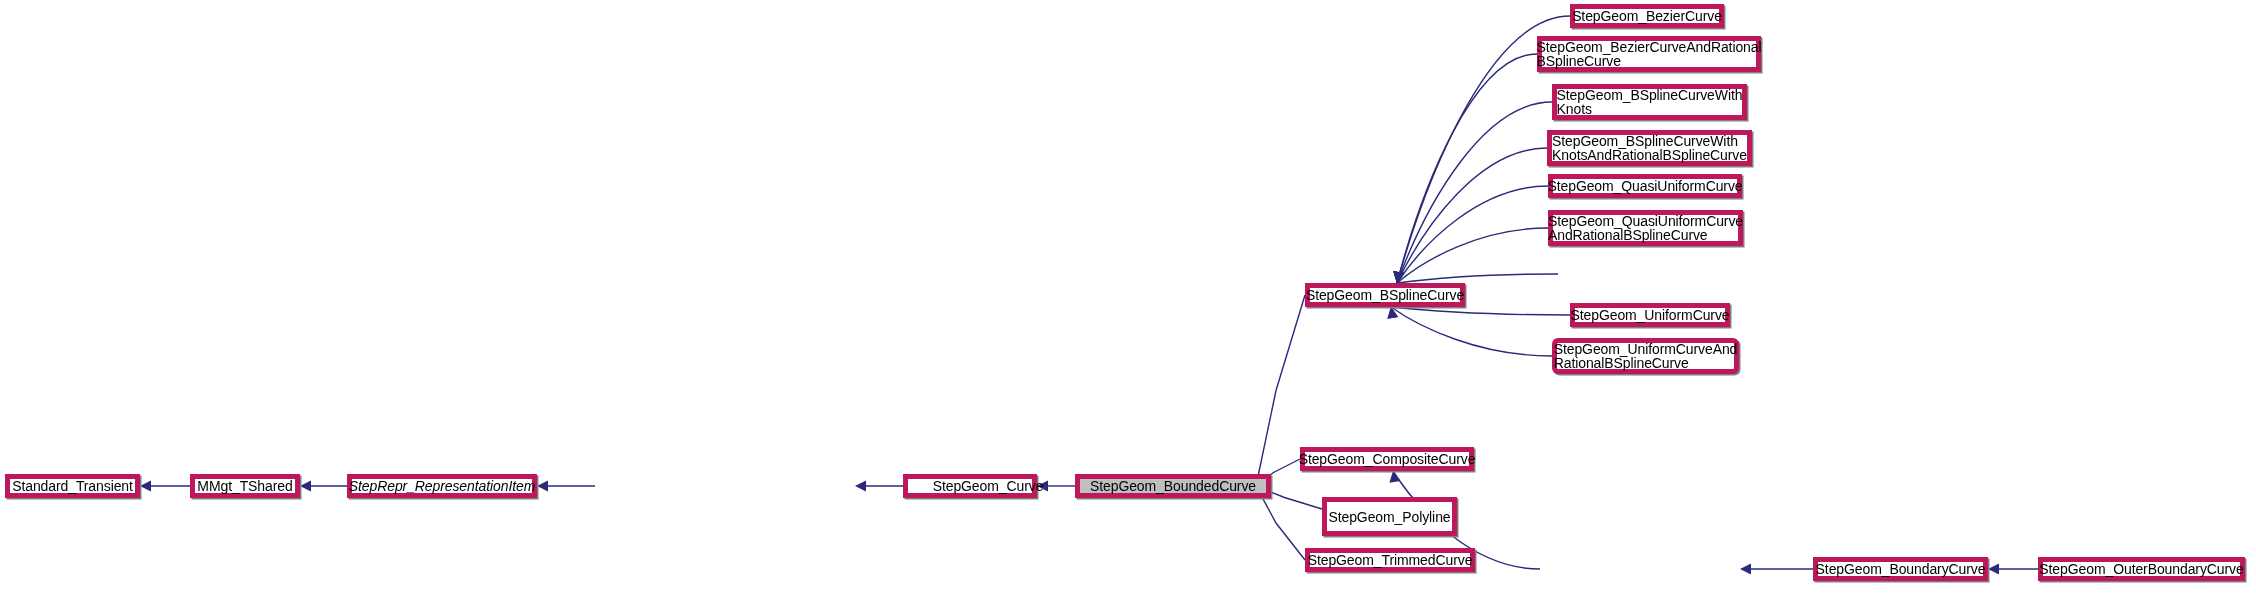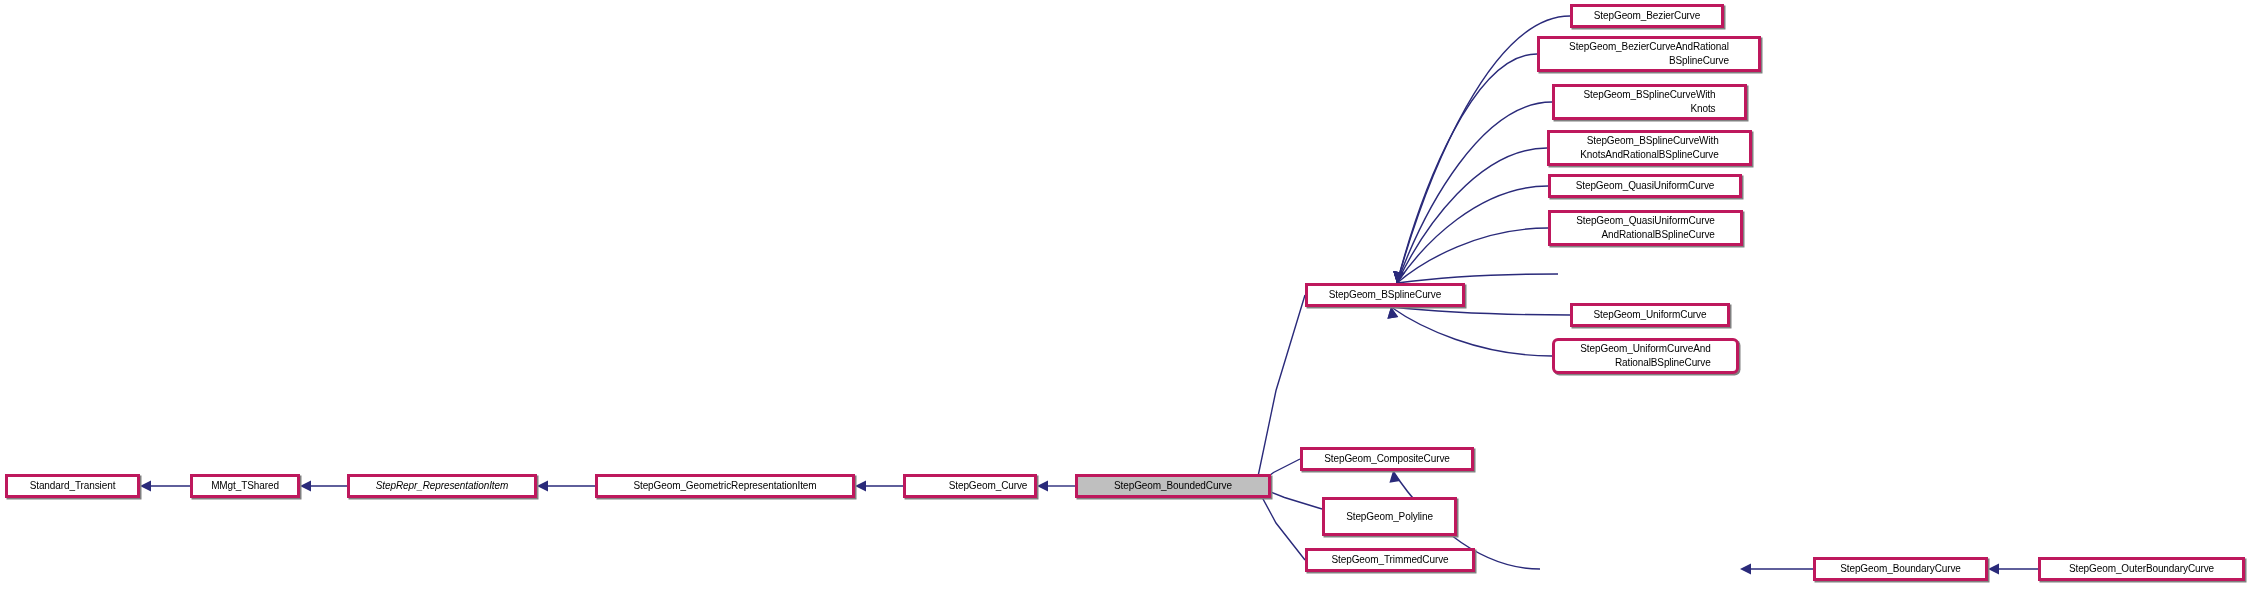--- a/index.html
+++ b/index.html
@@ -20,28 +20,28 @@
     left: 0;
     top: 0;
     width: 2256px;
     height: 599px;
     pointer-events: none;
   }
   .node {
     position: absolute;
     box-sizing: border-box;
     background: #ffffff;
-    border: 3px solid #be185d;
+    border: 5px solid #be185d;
     box-shadow: 1.5px 1.5px 0 0 #808080;
     display: flex;
     align-items: center;
     justify-content: center;
-    text-align: right;
+    text-align: left;
     color: #000000;
-    font-size: 10px;
+    font-size: 14px;
     line-height: 14px;
     letter-spacing: -0.1px;
     white-space: pre-line;
     z-index: 5;
   }
   .node.current {
     background: #bfbfbf;
   }
 </style>
 </head>
@@ -88,21 +88,20 @@
       <path d="M 1540 569 C 1473.85 569, 1419.46 512.16, 1393 471" fill="none" stroke="#2a2a7a" stroke-width="1.4"></path>
       <polygon points="1393,471 1400.2335554414358,480.9461387319741 1389.383222279282,482.75452759233303" fill="#2a2a7a"></polygon>
       <path d="M 1813 569 L 1750 569" fill="none" stroke="#2a2a7a" stroke-width="1.4"></path>
       <polygon points="1740,569 1751,563.5 1751,574.5" fill="#2a2a7a"></polygon>
       <path d="M 2038 569 L 1998 569" fill="none" stroke="#2a2a7a" stroke-width="1.4"></path>
       <polygon points="1988,569 1999,563.5 1999,574.5" fill="#2a2a7a"></polygon>
     </svg>
 <div class="node" style="left: 5px; top: 474px; width: 135px; height: 24px;"><span>Standard_Transient</span></div>
     <div class="node" style="left: 190px; top: 474px; width: 110px; height: 24px;"><span>MMgt_TShared</span></div>
     <div class="node" style="left: 347px; top: 474px; width: 190px; height: 24px; font-style: italic;"><span>StepRepr_RepresentationItem</span></div>
-    <div class="node" style="left: 595px; top: 474px; width: 260px; height: 24px;"><span>StepGeom_GeometricRepresentationItem</span></div>
     <div class="node" style="left: 903px; top: 474px; width: 134px; height: 24px; padding-left: 36px;"><span>StepGeom_Curve</span></div>
     <div class="node current" style="left: 1075px; top: 474px; width: 196px; height: 24px;"><span>StepGeom_BoundedCurve</span></div>
     <div class="node" style="left: 1305px; top: 283px; width: 160px; height: 24px;"><span>StepGeom_BSplineCurve</span></div>
     <div class="node" style="left: 1300px; top: 447px; width: 174px; height: 24px;"><span>StepGeom_CompositeCurve</span></div>
     <div class="node" style="left: 1322px; top: 497px; width: 135px; height: 39px;"><span>StepGeom_Polyline</span></div>
     <div class="node" style="left: 1305px; top: 548px; width: 170px; height: 24px;"><span>StepGeom_TrimmedCurve</span></div>
     <div class="node" style="left: 1570px; top: 4px; width: 154px; height: 24px;"><span>StepGeom_BezierCurve</span></div>
     <div class="node" style="left: 1537px; top: 36px; width: 224px; height: 36px;"><span>StepGeom_BezierCurveAndRational
 BSplineCurve</span></div>
     <div class="node" style="left: 1552px; top: 84px; width: 195px; height: 36px;"><span>StepGeom_BSplineCurveWith

